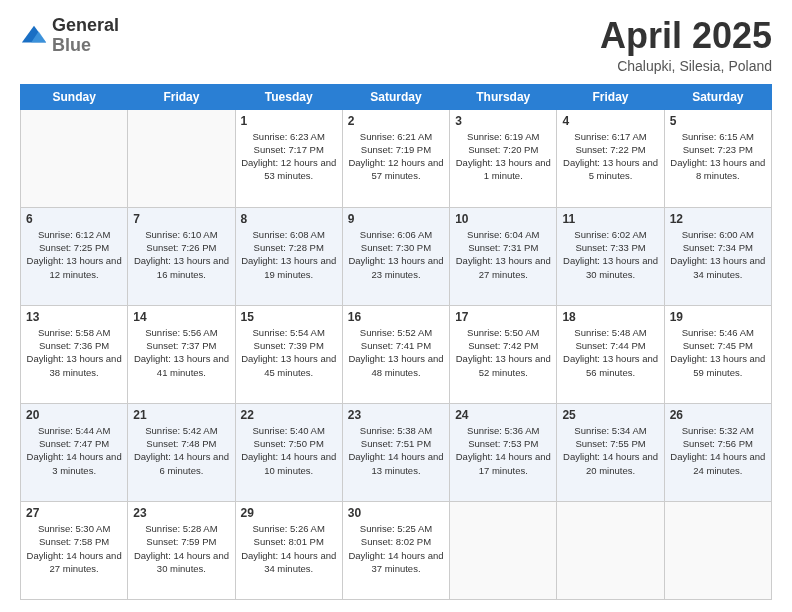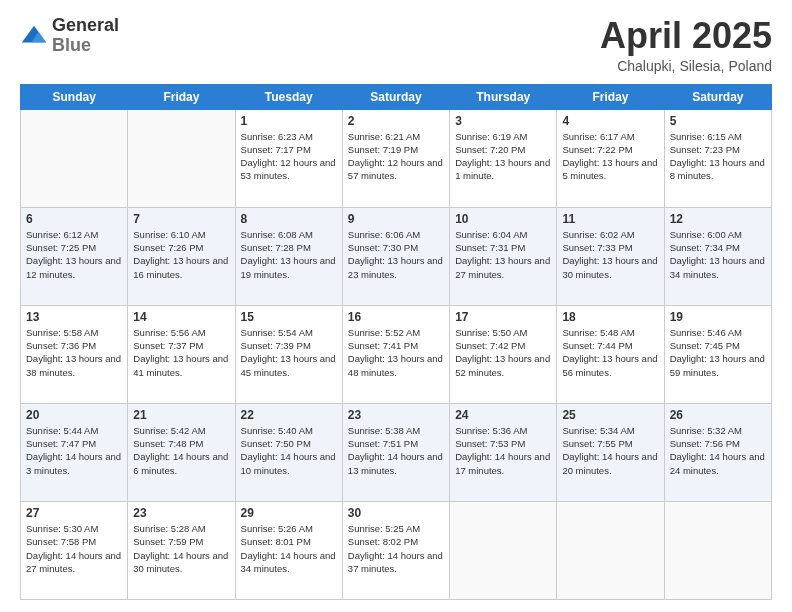--- a/index.html
+++ b/index.html
@@ -83,20 +83,21 @@
     .day-number {
       font-size: 12px;
       font-weight: bold;
       display: block;
       margin-bottom: 2px;
     }
     .day-info {
       font-size: 9.5px;
       line-height: 1.4;
       color: #333;
+      text-align: center;
     }
     .row-alt td {
       background-color: #f0f4fa;
     }
   </style>
 </head>
 <body>
 
 <div class="page">
   <div class="header">

